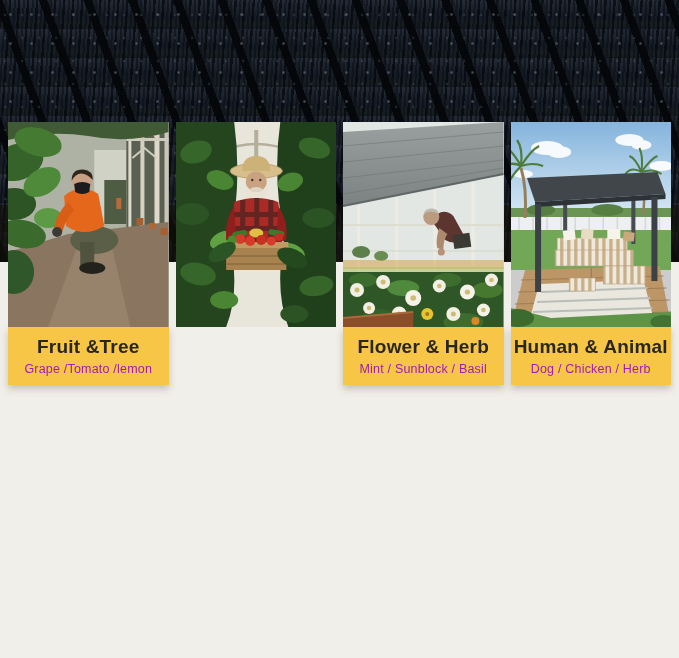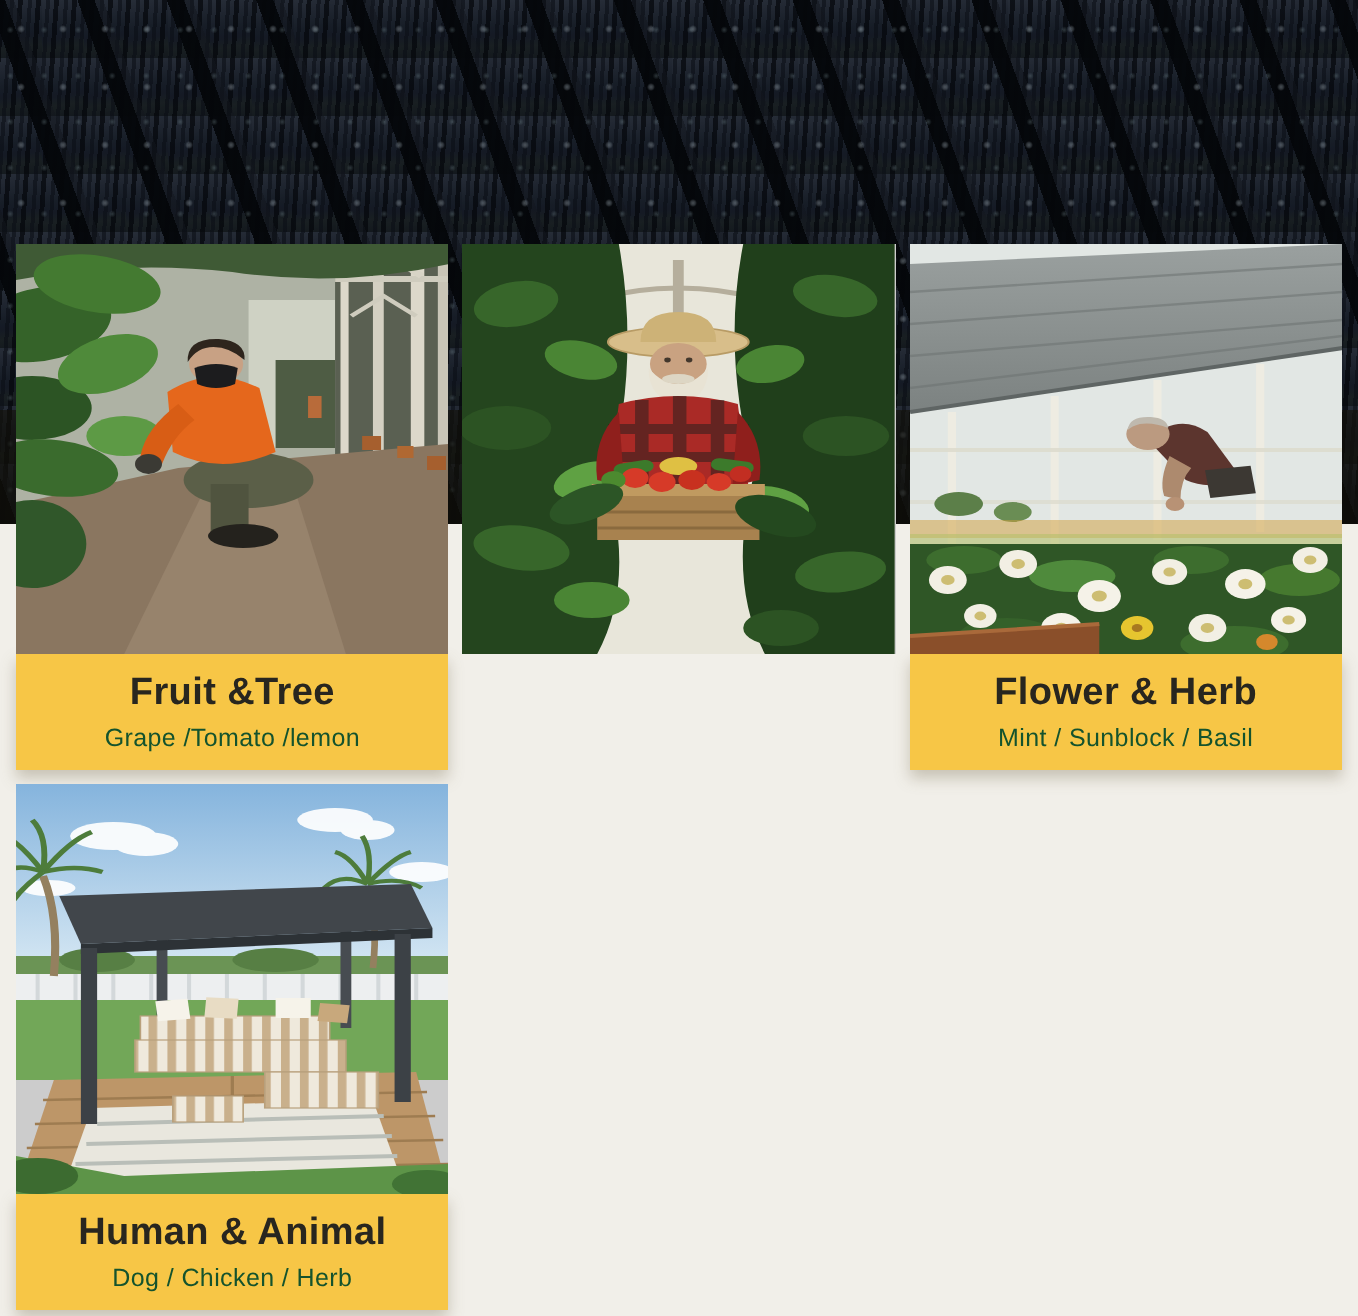--- a/index.html
+++ b/index.html
@@ -16,21 +16,21 @@
   .title {
     font-size:36px; font-weight:800; letter-spacing:-0.5px;
     color:#232528; line-height:1.06;
   }
   .subtitle {
     font-size:21px; font-weight:400; letter-spacing:1.6px;
     color:#28282c; margin-top:2px; line-height:1.1;
   }
 
   
-  .row { display:grid; grid-template-columns:repeat(3,1fr); gap:7px; padding:0 8px;text-align:right; }
+  .row { display:grid; grid-template-columns:repeat(4,1fr); gap:7px; padding:0 8px;text-align:right; }
   .top-row { margin-top:6px; }
 
   
   .panel { position:relative; height:262px; overflow:hidden; }
   .mesh { position:absolute; inset:0; }
   .mesh-base {
     position:absolute; inset:0;
     background-image:
       radial-gradient(circle at 50% 50%, rgba(235,243,238,0.55) 0px, rgba(235,243,238,0.35) 1.2px, rgba(0,0,0,0) 2.4px),
       radial-gradient(circle at 30% 65%, rgba(225,235,240,0.4) 0px, rgba(0,0,0,0) 2px),
@@ -103,21 +103,21 @@
   
   .col { display:flex; flex-direction:column; }
   .photo { height:205px; overflow:hidden; position:relative; background:#ccc; }
   .photo svg { display:block; width:100%; height:100%; }
   .label-box {
     height:58px; background:#f7c646;
     display:flex; flex-direction:column; align-items:center; justify-content:center;
     box-shadow:0 4px 7px rgba(120,110,80,0.35);
   }
   .cat-title { font-size:19px; font-weight:800; color:#28261f; letter-spacing:0.2px; white-space:nowrap; }
-  .cat-sub { font-size:12.5px; font-weight:400; color:#14532d; margin-top:4px; letter-spacing:0.2px; white-space:nowrap; }
+  .cat-sub { font-size:12.5px; font-weight:400; color:#a21caf; margin-top:4px; letter-spacing:0.2px; white-space:nowrap; }
 </style>
 </head>
 <body>
 
 <main class="canvas">
 
   <header class="header">
     <h1 class="title">DIVERSIFIED CHOICES</h1>
     <div class="subtitle">to meet your need</div>
   </header>

